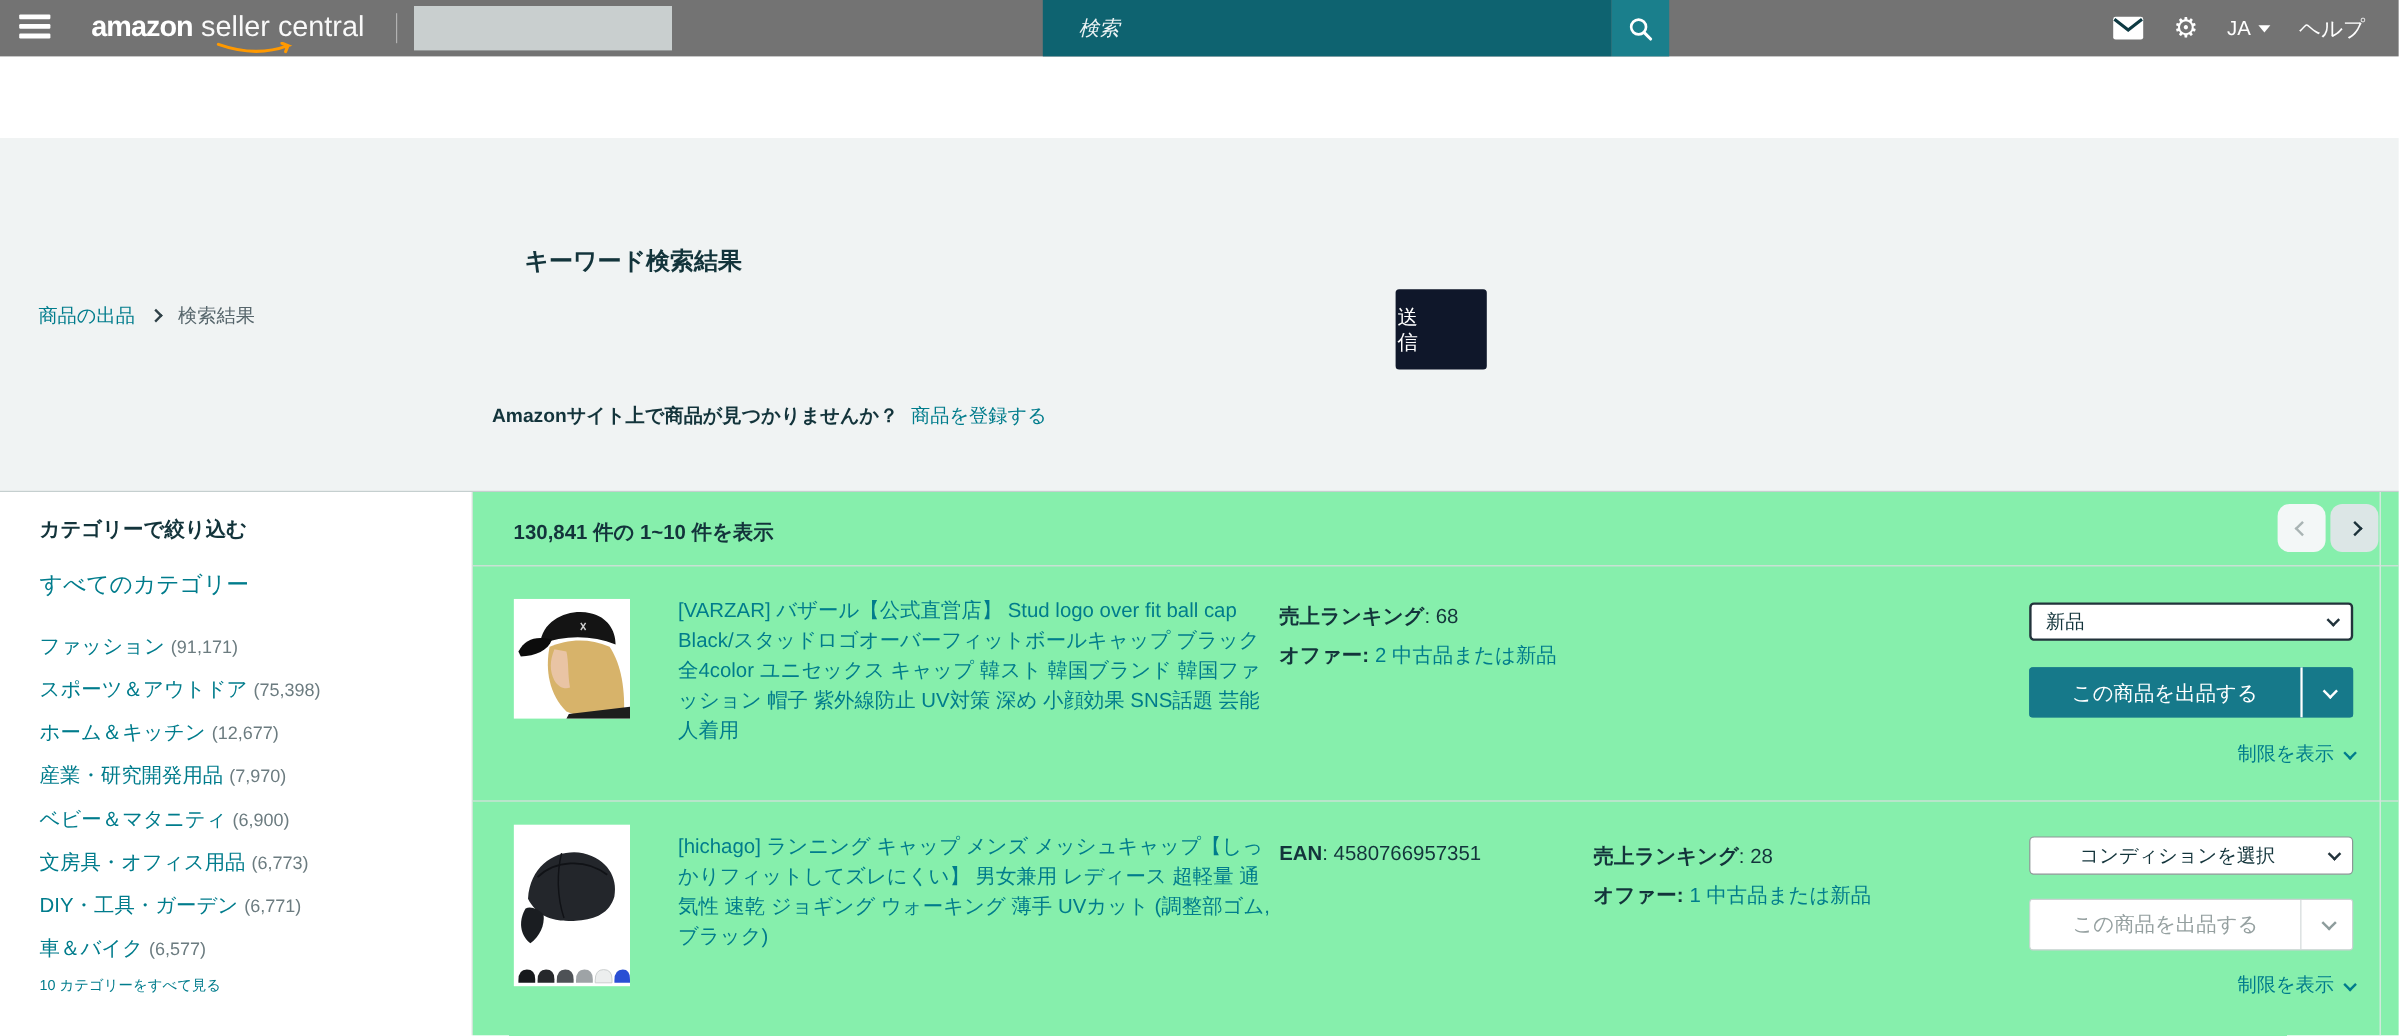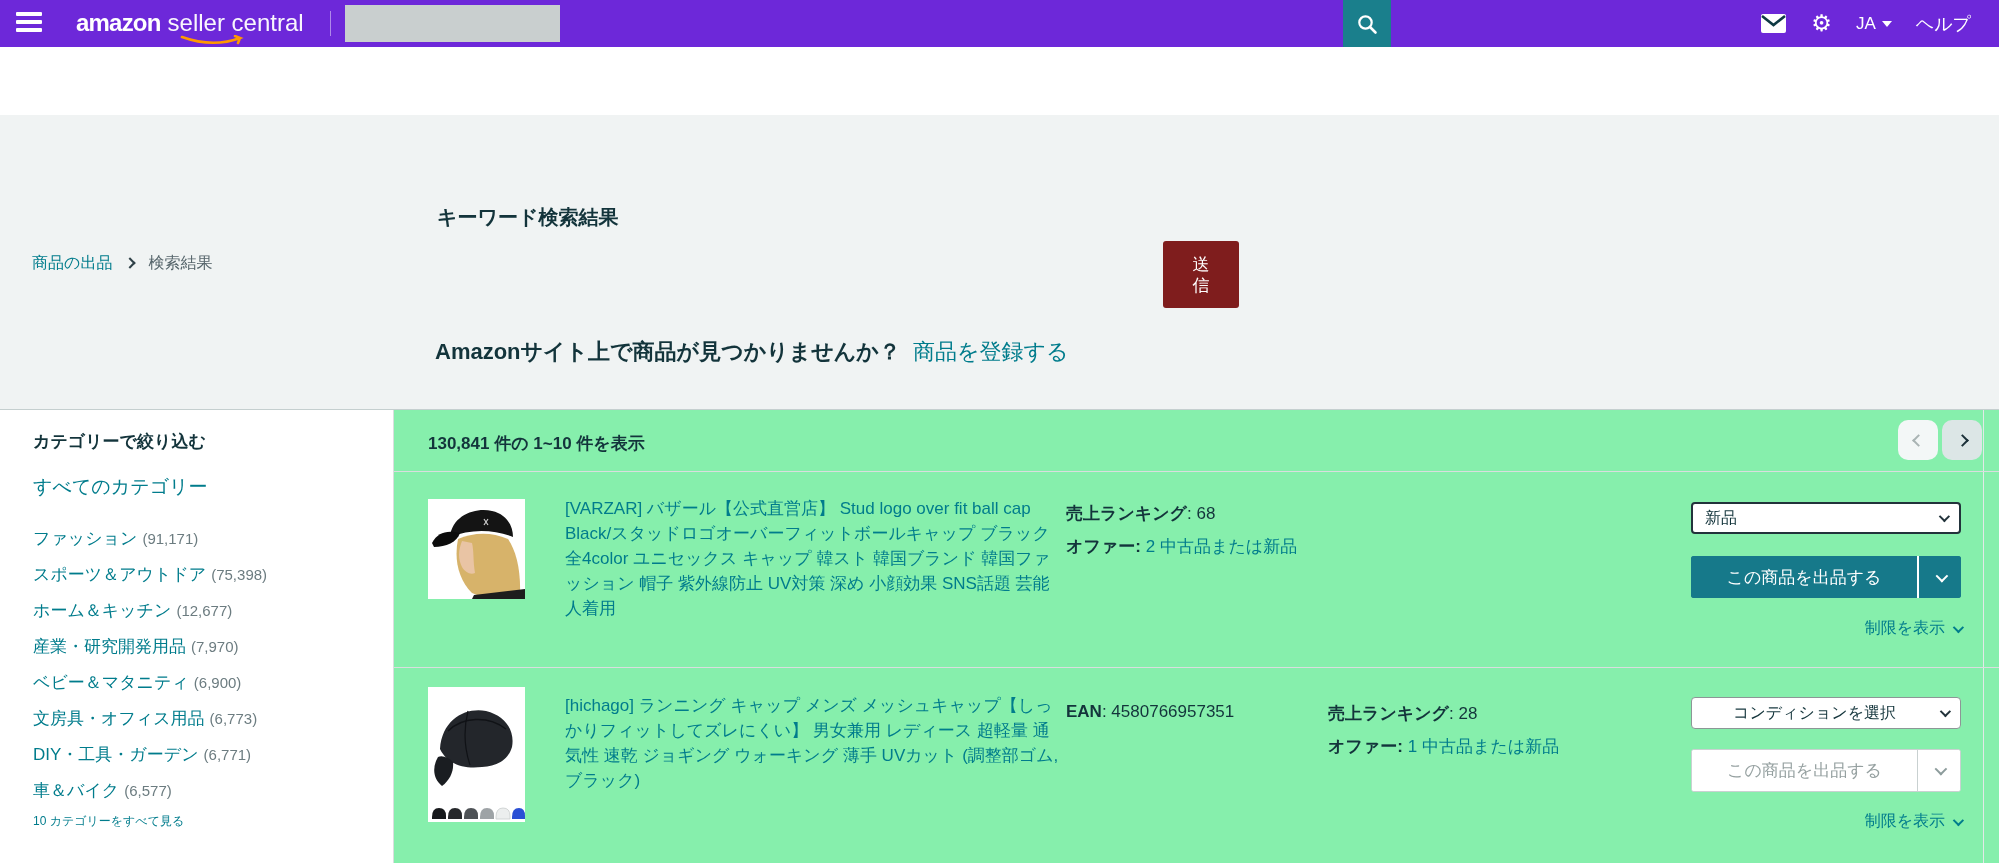--- a/index.html
+++ b/index.html
@@ -4,21 +4,21 @@
 <style>
   * { box-sizing: border-box; margin: 0; padding: 0; }
   html,body { width:1999px; height:863px; }
   body {
     font-family: "Liberation Sans", "DejaVu Sans", sans-serif;
     background:#ffffff; color:#13343B; overflow:hidden;
   }
   #app { position:relative; width:1999px; height:863px; }
 
   
-  .topnav { position:absolute; left:0; top:0; width:100%; height:47px; background:#6d28d9; }
+  .topnav { position:absolute; left:0; top:0; width:100%; height:47px; background:#737373; }
   .hamburger { position:absolute; left:16px; top:12px; width:26px; height:22px;
     background:none; border:none; cursor:pointer; }
   .hamburger span { display:block; width:26px; height:3.5px; background:#fff; border-radius:1px; margin-bottom:4.5px; }
   .logo { position:absolute; left:76px; top:9px; color:#fff; white-space:nowrap; cursor:pointer; }
   .logo-amazon { font-weight:bold; font-size:24px; letter-spacing:-0.8px; position:relative; }
   .logo-smile { position:absolute; left:104px; top:26px; }
   .logo-seller { font-size:24px; font-weight:normal; margin-left:7px; opacity:.96; }
   .nav-pipe { position:absolute; left:330px; top:11px; width:1px; height:25px; background:rgba(255,255,255,.45); }
   .redacted { position:absolute; left:345px; top:5px; width:215px; height:37px; background:#C9CFCF; }
   .nav-search { position:absolute; left:869px; top:0; width:474px; height:47px; background:#0E6370;
@@ -48,25 +48,25 @@
   .gray-section { position:absolute; left:0; top:115px; width:100%; height:295px; background:#F0F3F3;
     border-bottom:1px solid #C5CFCF; }
   .breadcrumb { position:absolute; left:32px; top:138px; display:flex; align-items:center; gap:14px; font-size:16px; }
   .crumb-link { color:#007C8C; cursor:pointer; }
   .crumb-chev { width:8px; height:8px; border-right:2.5px solid #2F4047; border-bottom:2.5px solid #2F4047;
     transform:rotate(-45deg); margin-top:-2px; }
   .crumb-current { color:#56656B; }
   .kw-heading { position:absolute; left:437px; top:89px; font-size:20px; font-weight:bold; color:#13343B; }
   .kw-input { position:absolute; left:437px; top:127px; width:716px; height:44px; background:#fff;
     border:1px solid #8D9696; border-radius:2px; font-size:17px; color:#13343B; padding:0 14px; font-family:inherit; outline:none; }
-  .kw-submit { position:absolute; left:1163px; top:126px; width:76px; height:67px; background:#7f1d1d;
+  .kw-submit { position:absolute; left:1163px; top:126px; width:76px; height:67px; background:#0f172a;
     border:none; border-radius:3px; color:#fff; font-size:17px; cursor:pointer; font-family:inherit;
-    display:flex; align-items:center; justify-content:center; }
+    display:flex; align-items:center; justify-content:flex-start; }
   .kw-submit span { display:inline-block; width:20px; line-height:21px; text-align:center; word-break:break-all; }
-  .not-found { position:absolute; left:435px; top:222px; font-size:22px; }
+  .not-found { position:absolute; left:410px; top:222px; font-size:16px; }
   .not-found .prompt { font-weight:bold; color:#13343B; }
   .not-found .register { color:#007C8C; cursor:pointer; margin-left:6px; font-weight:normal; }
 
   
   .sidebar { position:absolute; left:0; top:410px; width:394px; height:453px; background:#fff;
     border-right:1px solid #D9DEDE; }
   .sb-title { position:absolute; left:33px; top:20px; font-size:17px; font-weight:bold; color:#13343B; }
   .sb-all { position:absolute; left:33px; top:64px; font-size:19px; color:#007C8C; cursor:pointer; }
   .sb-item { position:absolute; left:33px; white-space:nowrap; cursor:pointer; }
   .sb-item .cat { color:#007C8C; font-size:17px; }
@@ -128,20 +128,21 @@
         <span></span>
         <span></span>
     </button>
     <div class="logo">
       <span class="logo-amazon">amazon</span><svg class="logo-smile" width="66" height="12" viewBox="0 0 66 12">
           <path d="M2 2 Q 33 13 60 3 L 55 1 M 60 3 L 58 8" fill="none" stroke="#FF9900" stroke-width="2.6" stroke-linecap="round"></path>
         </svg><span class="logo-seller">seller central</span>
     </div>
     <div class="nav-pipe"></div>
     <div class="redacted"></div>
+    <input class="nav-search" placeholder="検索" style="">
     <button class="nav-search-btn">
       <svg width="22" height="22" viewBox="0 0 22 22">
         <circle cx="9.5" cy="9.5" r="6.2" fill="none" stroke="#fff" stroke-width="2.2"></circle>
         <line x1="14" y1="14" x2="19.5" y2="19.5" stroke="#fff" stroke-width="2.6" stroke-linecap="round"></line>
       </svg>
     </button>
     <div class="nav-right">
       <button class="icon-btn">
         <svg width="27" height="21" viewBox="0 0 27 21">
           <rect x="1" y="1" width="25" height="19" rx="2" fill="#fff"></rect>

